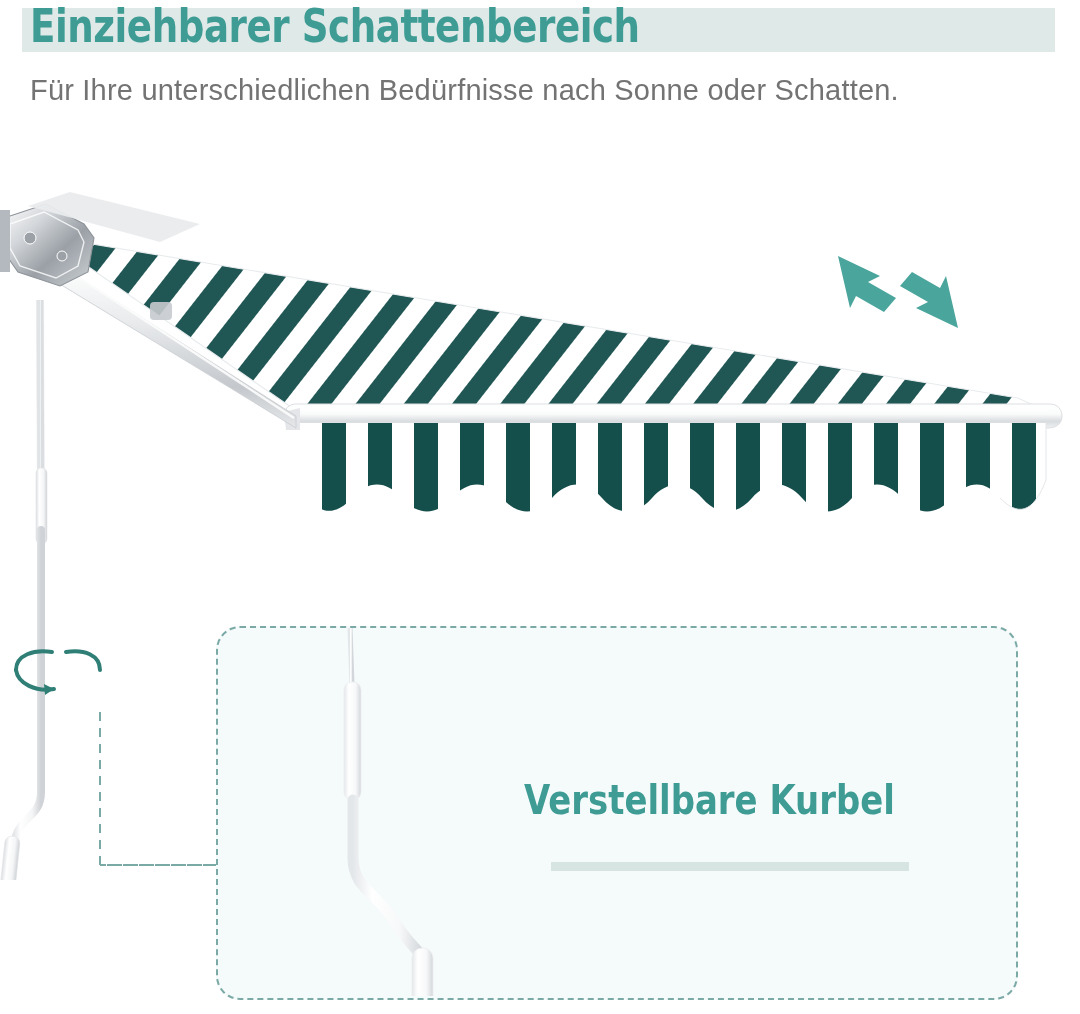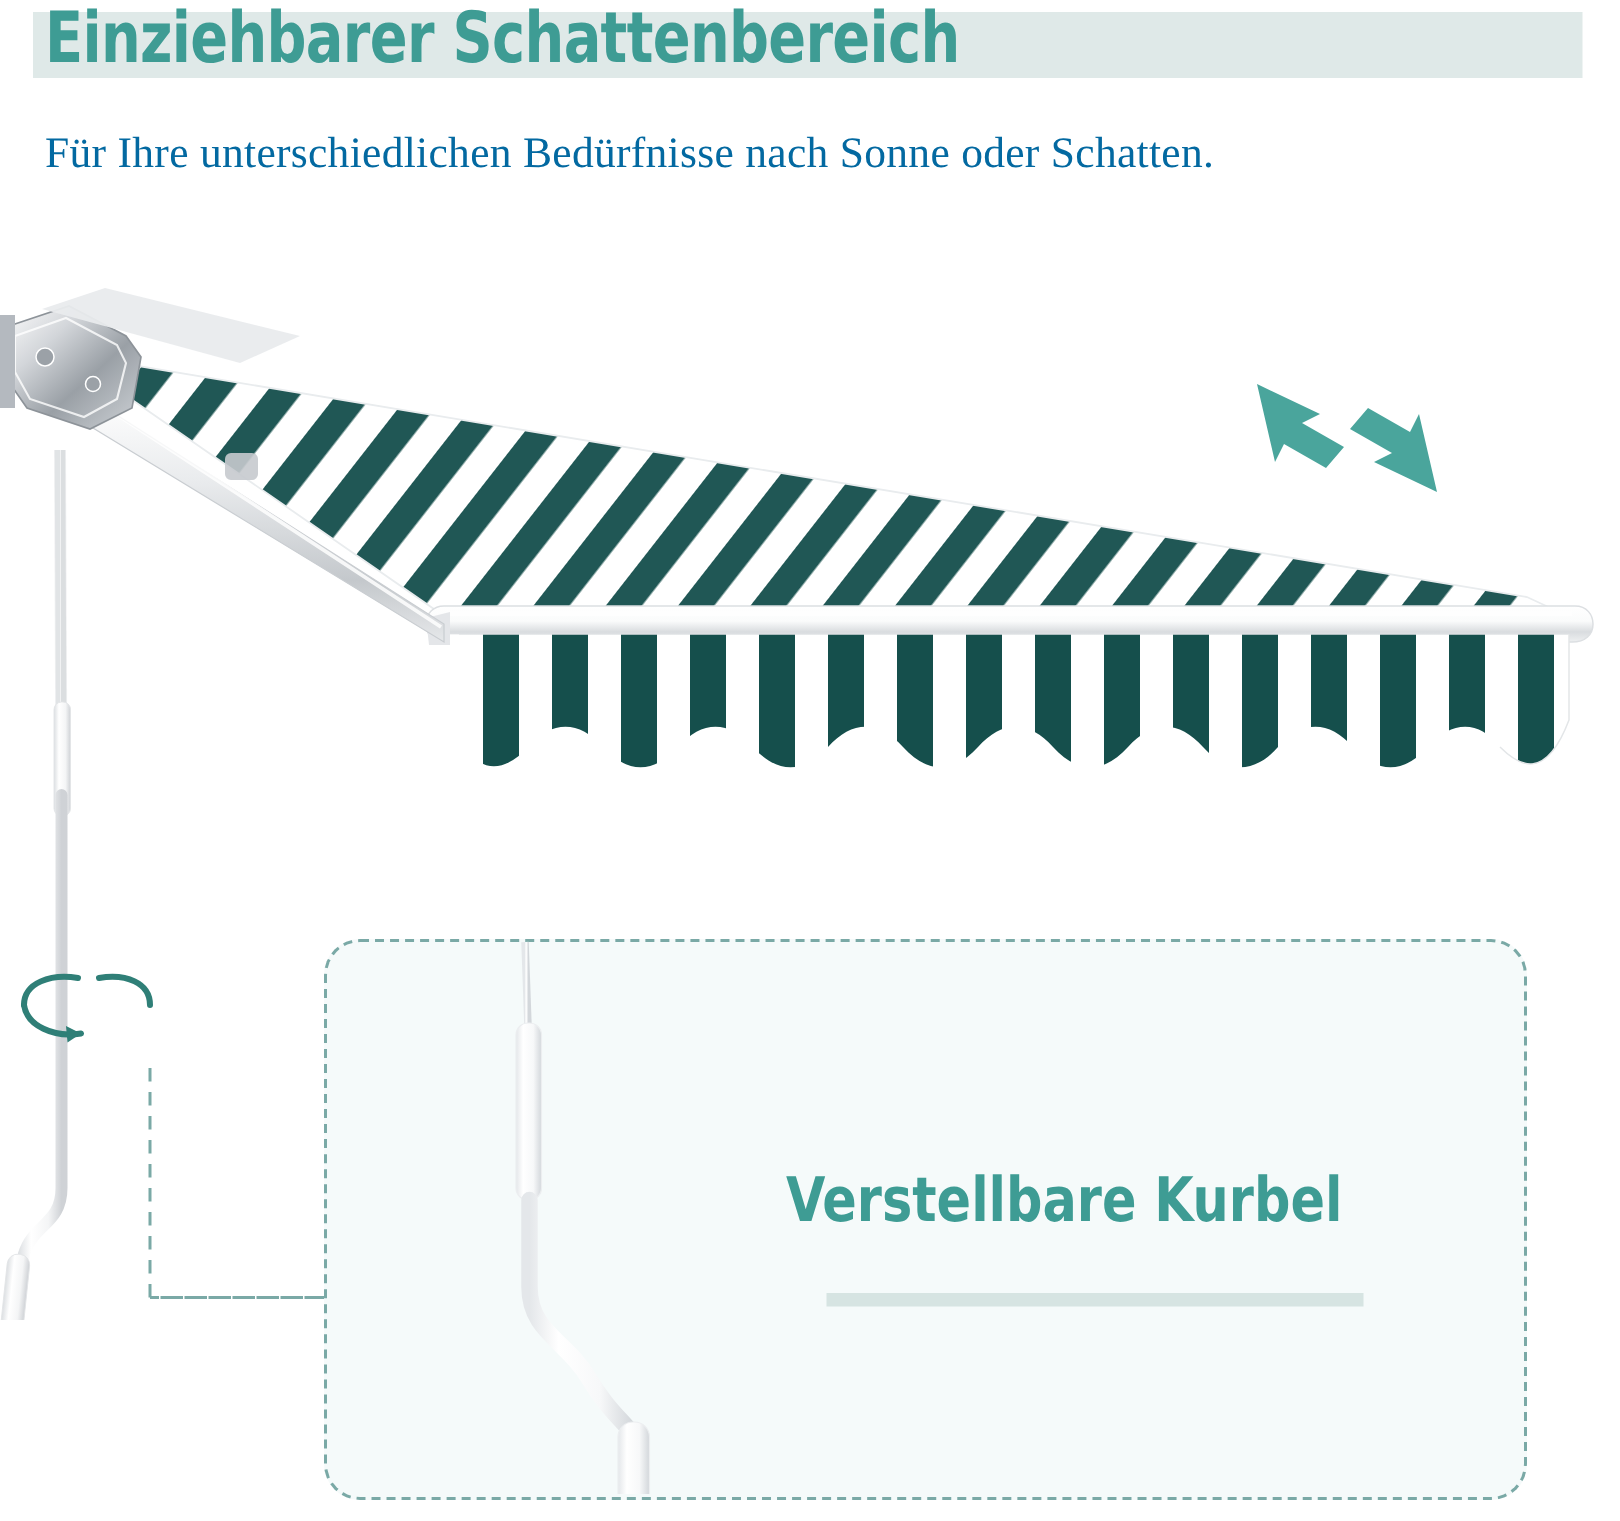--- a/index.html
+++ b/index.html
@@ -8,23 +8,23 @@
 
   
   #header-banner{position:absolute;left:22px;top:8px;width:1033px;height:44px;
     background:#dfe9e8;}
   #page-title{position:absolute;left:30px;top:-2px;width:1000px;height:56px;
     font-family:"DejaVu Sans Condensed","Liberation Sans Narrow","Liberation Sans",sans-serif;
     font-weight:bold;font-size:47px;line-height:56px;letter-spacing:-0.5px;
     color:#3e9c94;white-space:nowrap;
     transform:scaleX(0.88);transform-origin:left center;}
 
-  #subtitle{position:absolute;left:30px;top:76px;width:940px;
-    font-family:Liberation Serif, serif;
-    font-weight:300;font-size:29px;line-height:52px;color:#0369a1;
+  #subtitle{position:absolute;left:30px;top:64px;width:940px;
+    font-family:Liberation Sans, sans-serif;
+    font-weight:300;font-size:29px;line-height:52px;color:#737373;
     letter-spacing:0.2px;}
 
   
   #product-stage{position:absolute;left:0;top:180px;width:1080px;height:430px;}
   #awning-svg{position:absolute;left:0;top:0;}
 
   
   #crank-stage{position:absolute;left:0;top:280px;width:240px;height:600px;}
 
   

